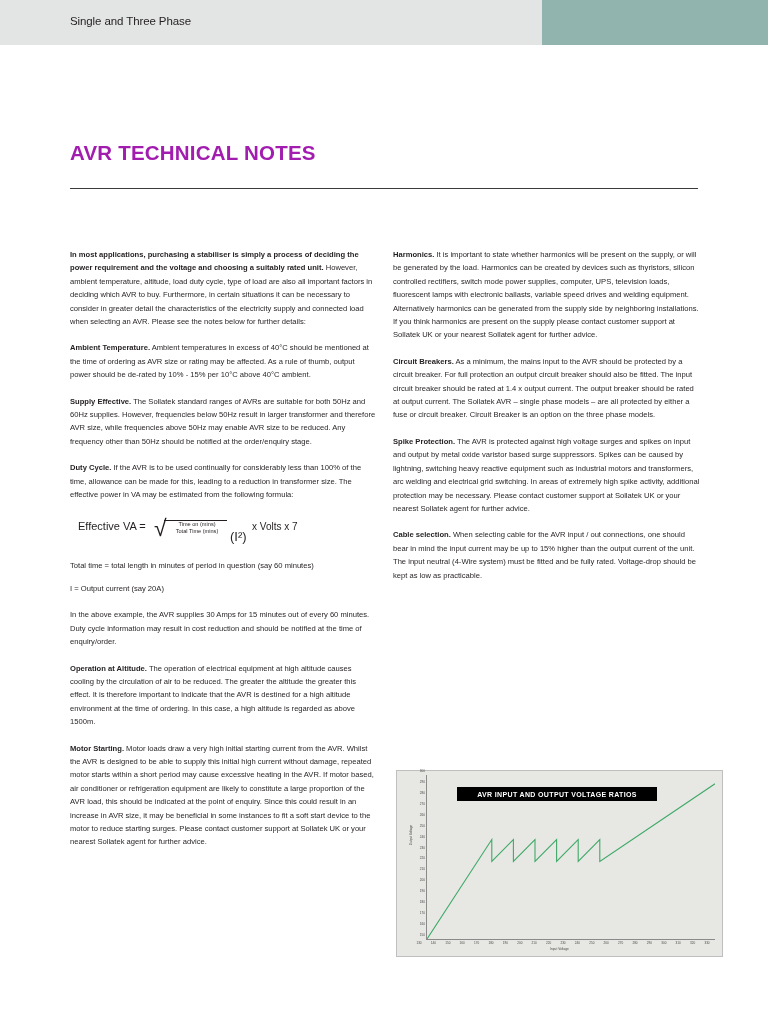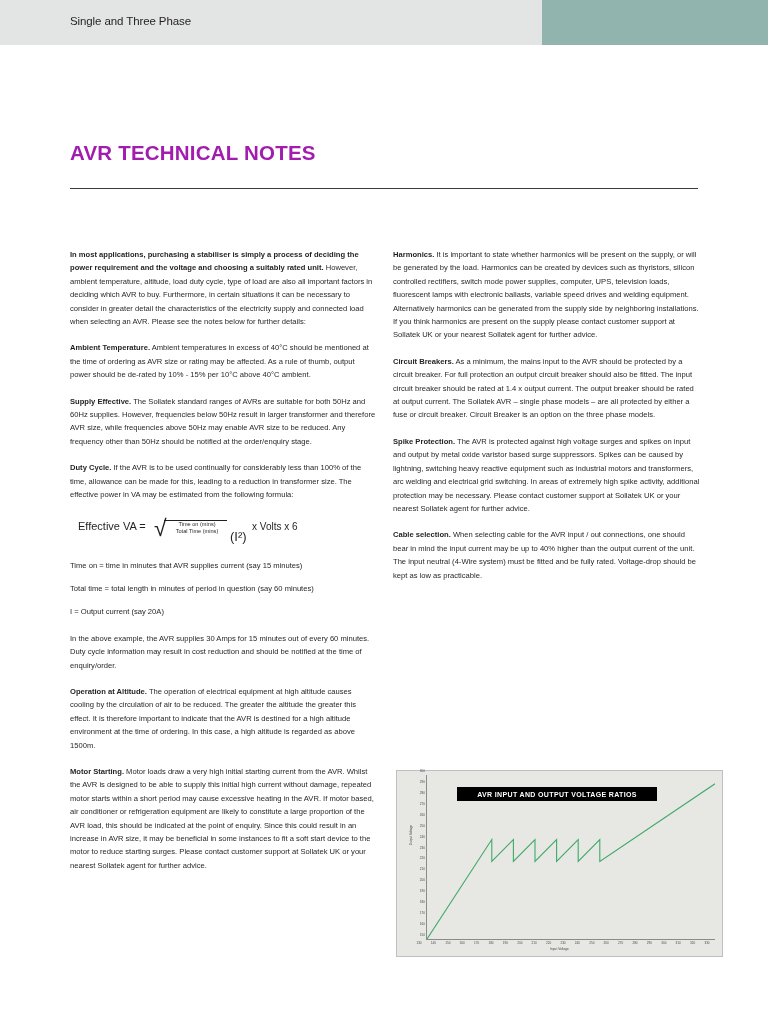--- a/index.html
+++ b/index.html
@@ -100,25 +100,24 @@
 
   <div class="formula">
     <span class="lhs">Effective VA =</span>
     <span class="radical">√</span>
     <span class="vinculum"></span>
     <span class="frac">
       <span class="line">Time on (mins)</span>
       <span class="line">Total Time (mins)</span>
     </span>
     <span class="isq">(I²)</span>
-    <span class="rhs">x Volts x 6</span>
+    <span class="rhs">x Volts x 7</span>
   </div>
 
   <div class="deflist">
-    <span class="line">Time on = time in minutes that AVR supplies current (say 15 minutes)</span>
     <span class="line">Total time = total length in minutes of period in question (say 60 minutes)</span>
     <span class="line">I = Output current (say 20A)</span>
   </div>
 
   <p class="para">In the above example, the AVR supplies 30 Amps for 15 minutes out of every 60 minutes. Duty cycle information may result in cost reduction and should be notified at the time of enquiry/order.</p>
 
   <p class="para">
     <span class="lead">Operation at Altitude.</span><span> The operation of electrical equipment at high altitude causes cooling by the circulation of air to be reduced. The greater the altitude the greater this effect. It is therefore important to indicate that the AVR is destined for a high altitude environment at the time of ordering. In this case, a high altitude is regarded as above 1500m.</span>
   </p>
 
@@ -136,21 +135,21 @@
 
   <p class="para">
     <span class="lead">Circuit Breakers.</span><span> As a minimum, the mains input to the AVR should be protected by a circuit breaker. For full protection an output circuit breaker should also be fitted. The input circuit breaker should be rated at 1.4 x output current. The output breaker should be rated at output current. The Sollatek AVR – single phase models – are all protected by either a fuse or circuit breaker. Circuit Breaker is an option on the three phase models.</span>
   </p>
 
   <p class="para">
     <span class="lead">Spike Protection.</span><span> The AVR is protected against high voltage surges and spikes on input and output by metal oxide varistor based surge suppressors. Spikes can be caused by lightning, switching heavy reactive equipment such as industrial motors and transformers, arc welding and electrical grid switching. In areas of extremely high spike activity, additional protection may be necessary. Please contact customer support at Sollatek UK or your nearest Sollatek agent for further advice.</span>
   </p>
 
   <p class="para">
-    <span class="lead">Cable selection.</span><span> When selecting cable for the AVR input / out connections, one should bear in mind the input current may be up to 40% higher than the output current of the unit. The input neutral (4-Wire system) must be fitted and be fully rated. Voltage-drop should be kept as low as practicable.</span>
+    <span class="lead">Cable selection.</span><span> When selecting cable for the AVR input / out connections, one should bear in mind the input current may be up to 15% higher than the output current of the unit. The input neutral (4-Wire system) must be fitted and be fully rated. Voltage-drop should be kept as low as practicable.</span>
   </p>
 </div>
 
 <div class="chart-box">
   <div class="ylabel">Output Voltage</div>
   <div class="ytickwrap">
       <div class="ytick" style="top: 162px;">150</div>
       <div class="ytick" style="top: 151.067px;">160</div>
       <div class="ytick" style="top: 140.133px;">170</div>
       <div class="ytick" style="top: 129.2px;">180</div>

